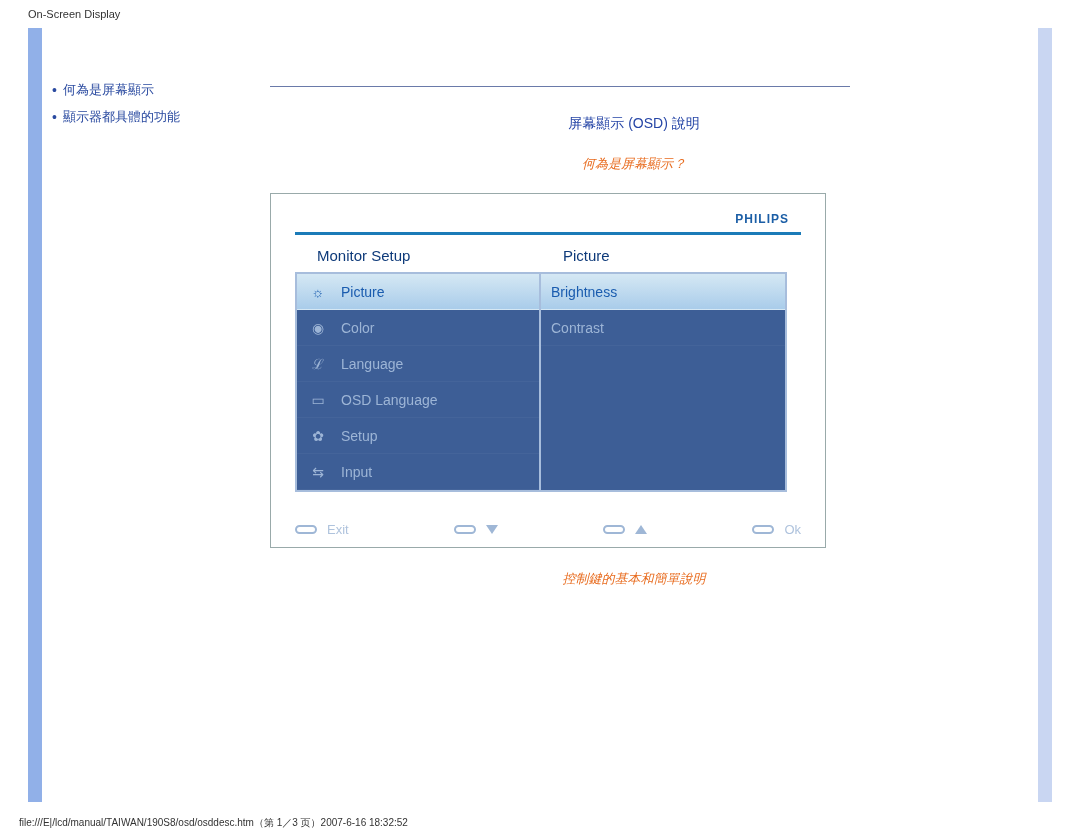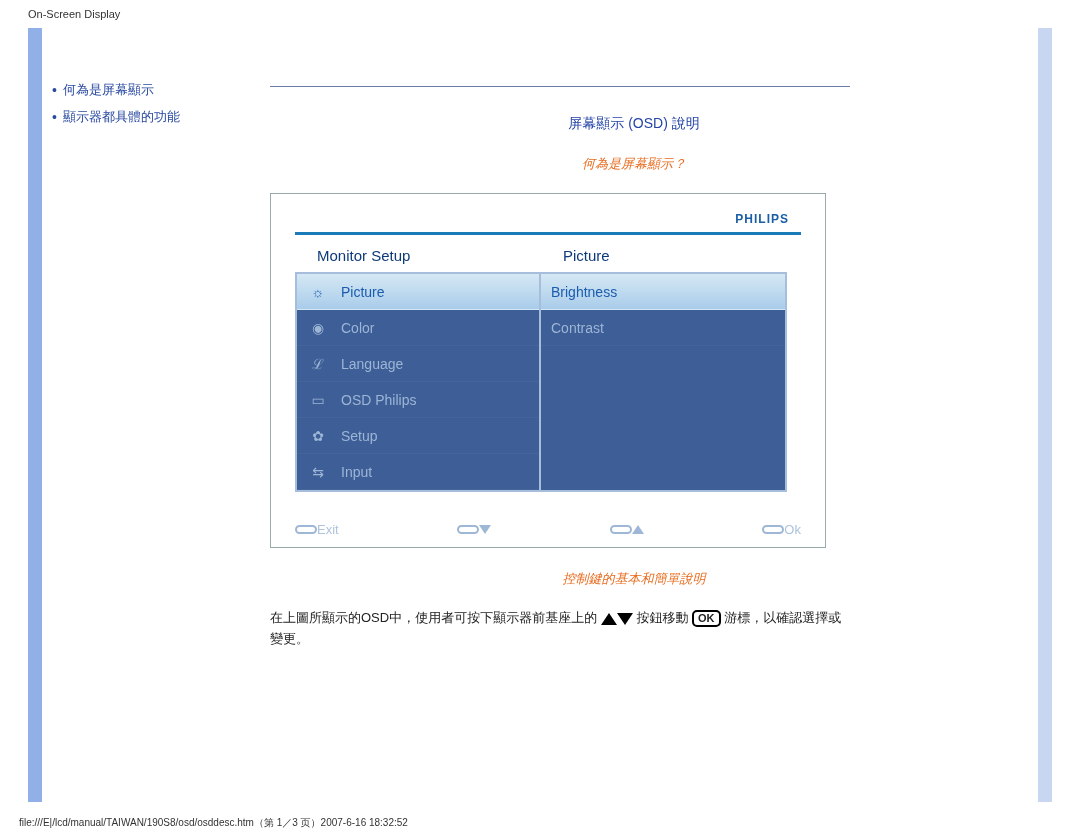--- a/index.html
+++ b/index.html
@@ -163,20 +163,21 @@
       right: 24px;
       display: flex;
       justify-content: space-between;
       align-items: center;
       color: #afc3dd;
       font-size: 13px;
     }
     .bb-item {
       display: flex;
       align-items: center;
+      gap: 10px;
     }
     .pill {
       width: 22px;
       height: 9px;
       border: 2px solid #9fb7d6;
       border-radius: 5px;
       display: inline-block;
     }
     .bb-tri-down {
       width: 0; height: 0;
@@ -270,21 +271,21 @@
             <div class="menu-item">
               <span class="menu-icon">◉</span>
               <span>Color</span>
             </div>
             <div class="menu-item">
               <span class="menu-icon">ℒ</span>
               <span>Language</span>
             </div>
             <div class="menu-item">
               <span class="menu-icon">▭</span>
-              <span>OSD Philips</span>
+              <span>OSD Language</span>
             </div>
             <div class="menu-item">
               <span class="menu-icon">✿</span>
               <span>Setup</span>
             </div>
             <div class="menu-item">
               <span class="menu-icon">⇆</span>
               <span>Input</span>
             </div>
           </div>
@@ -316,25 +317,18 @@
         </div>
         <div class="bb-item">
           <span class="pill"></span>
           <span>Ok</span>
         </div>
       </div>
     </div>
 
     <div class="h3">控制鍵的基本和簡單說明</div>
 
-    <div class="para">
-      <span>在上圖所顯示的OSD中，使用者可按下顯示器前基座上的 </span>
-      <span class="inline-icon tri-up"></span><span class="inline-icon tri-down"></span>
-      <span> 按鈕移動 </span>
-      <span class="ok-box">OK</span>
-      <span> 游標，以確認選擇或變更。</span>
-    </div>
   </div>
 
   <div class="right-bar"></div>
 </div>
 
 <div class="footer">file:///E|/lcd/manual/TAIWAN/190S8/osd/osddesc.htm（第 1／3 页）2007-6-16 18:32:52</div>
 
 </body></html>

